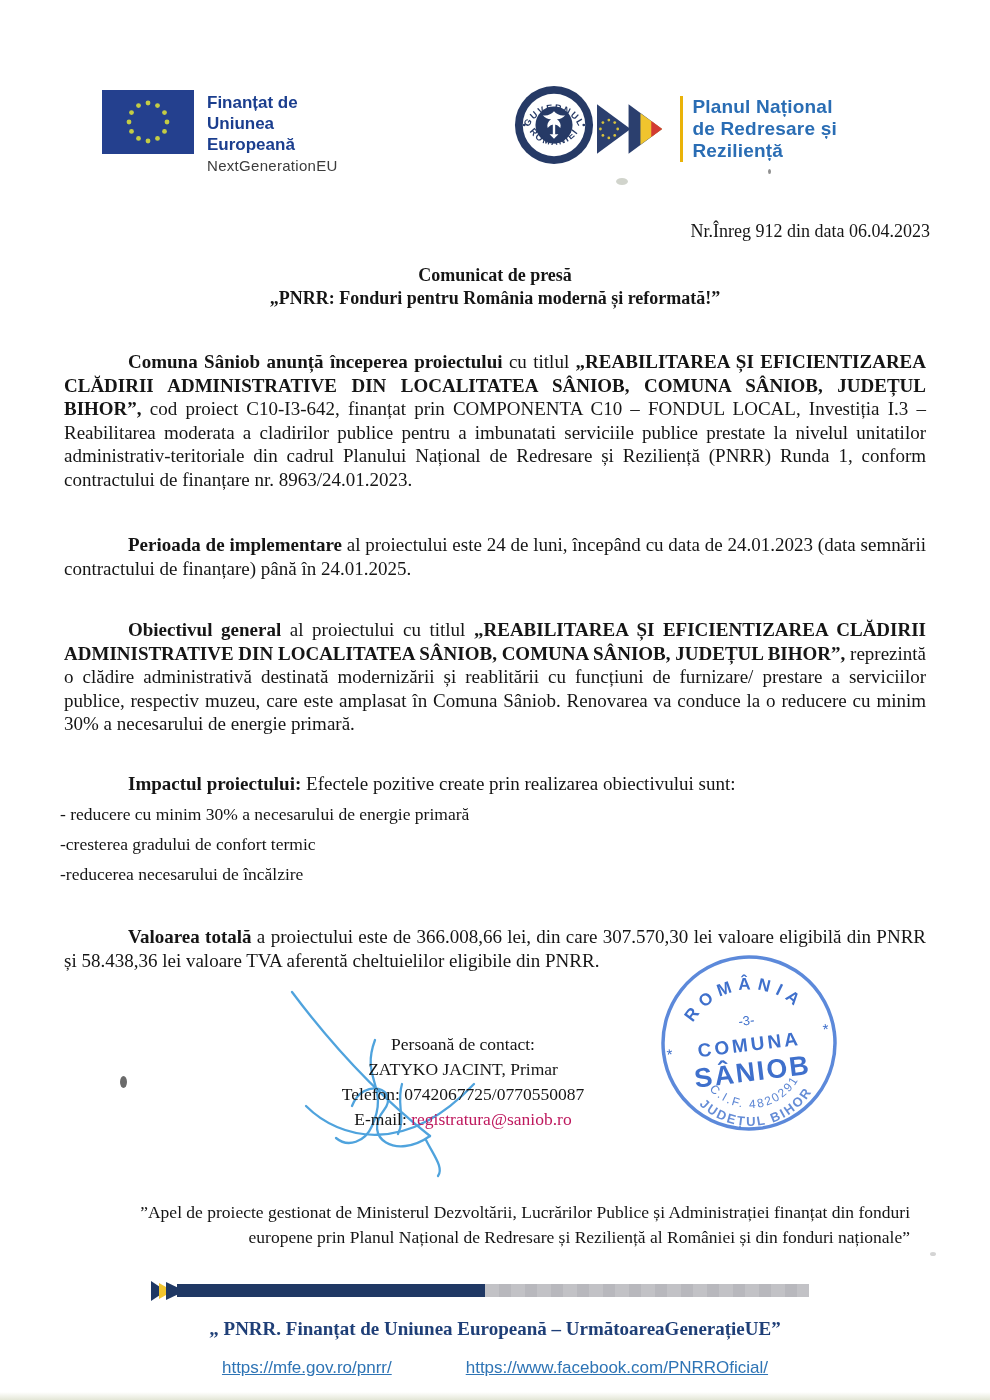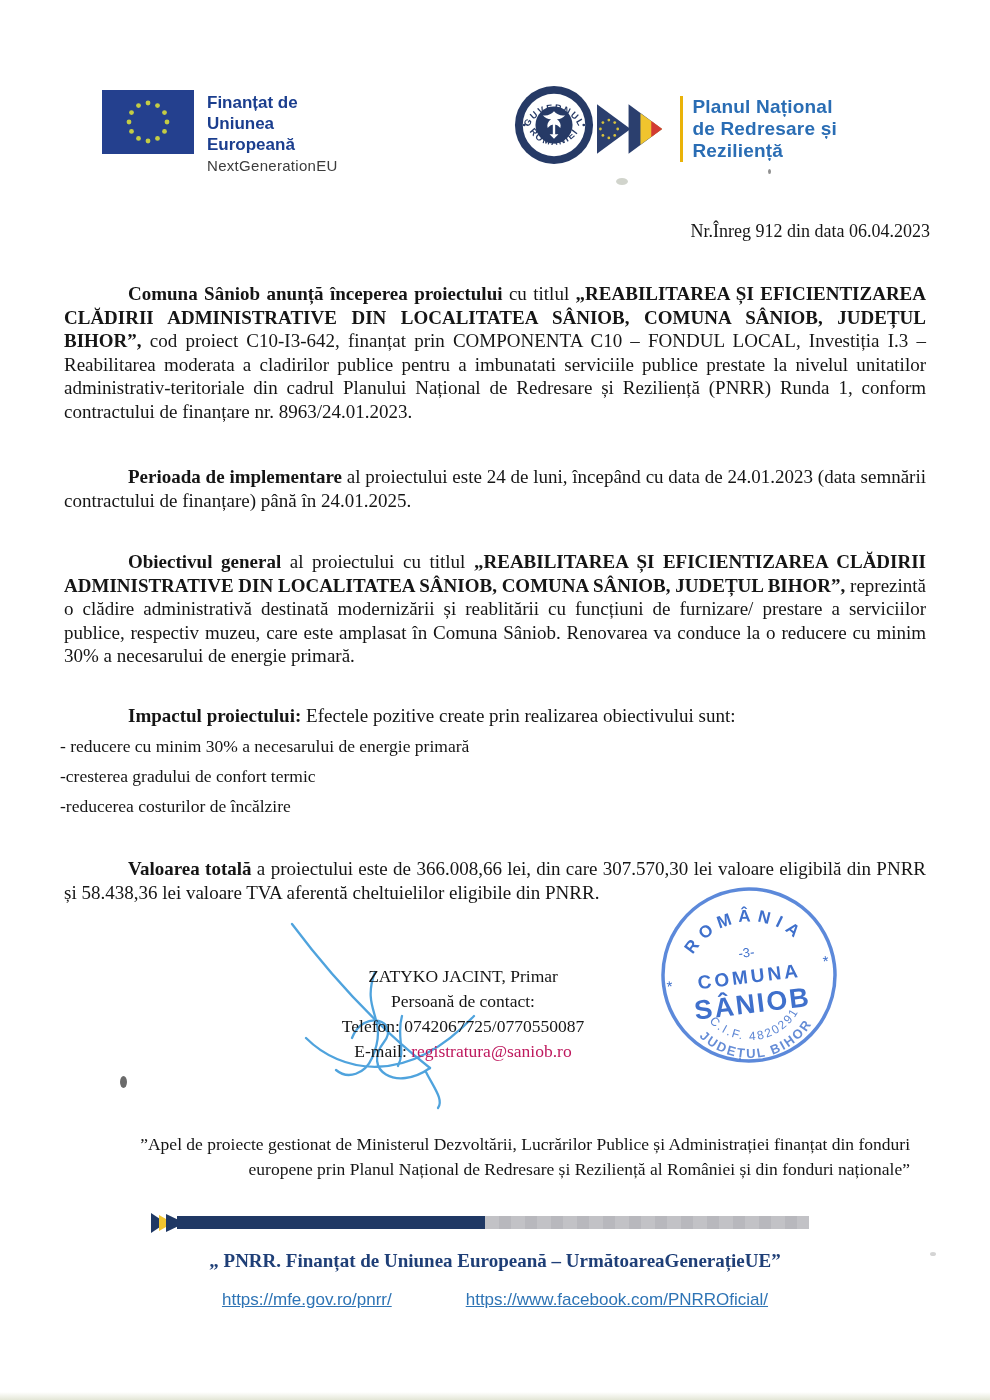--- a/index.html
+++ b/index.html
@@ -145,48 +145,52 @@
       </svg>
       <div class="pnrr-text">
         <div>Planul Național</div>
         <div>de Redresare și Reziliență</div>
       </div>
     </div>
   </div>
 
   <div class="reg-line">Nr.Înreg 912 din data 06.04.2023</div>
 
+  <div class="doc-title">
+    <div>Comunicat de presă</div>
+    <div>„PNRR: Fonduri pentru România modernă și reformată!”</div>
+  </div>
 
   <p class="para indent mt-p1"><span class="b">Comuna Sâniob anunță începerea proiectului</span><span> cu titlul </span><span class="b">„REABILITAREA ȘI EFICIENTIZAREA CLĂDIRII ADMINISTRATIVE DIN LOCALITATEA SÂNIOB, COMUNA SÂNIOB, JUDEȚUL BIHOR”,</span><span> cod proiect C10-I3-642, finanțat prin COMPONENTA C10 – FONDUL LOCAL, Investiția I.3 – Reabilitarea moderata a cladirilor publice pentru a imbunatati serviciile publice prestate la nivelul unitatilor administrativ-teritoriale din cadrul Planului Național de Redresare și Reziliență (PNRR) Runda 1, conform contractului de finanțare nr. 8963/24.01.2023.</span></p>
 
   <p class="para indent mt-p2"><span class="b">Perioada de implementare</span><span> al proiectului este 24 de luni, începând cu data de 24.01.2023 (data semnării contractului de finanțare) până în 24.01.2025.</span></p>
 
   <p class="para indent mt-p3"><span class="b">Obiectivul general</span><span> al proiectului cu titlul </span><span class="b">„REABILITAREA ȘI EFICIENTIZAREA CLĂDIRII ADMINISTRATIVE DIN LOCALITATEA SÂNIOB, COMUNA SÂNIOB, JUDEȚUL BIHOR”,</span><span> reprezintă o clădire administrativă destinată modernizării și reablitării cu funcțiuni de furnizare/ prestare a serviciilor publice, respectiv muzeu, care este amplasat în Comuna Sâniob. Renovarea va conduce la o reducere cu minim 30% a necesarului de energie primară.</span></p>
 
   <p class="para indent mt-p4"><span class="b">Impactul proiectului:</span><span> Efectele pozitive create prin realizarea obiectivului sunt:</span></p>
   <p class="bullet">- reducere cu minim 30% a necesarului de energie primară</p>
   <p class="bullet">-cresterea gradului de confort termic</p>
-  <p class="bullet">-reducerea costurilor de încălzire</p>
+  <p class="bullet">-reducerea necesarului de încălzire</p>
 
   <p class="para indent mt-p5"><span class="b">Valoarea totală</span><span> a proiectului este de 366.008,66 lei, din care 307.570,30 lei valoare eligibilă din PNRR și 58.438,36 lei valoare TVA aferentă cheltuielilor eligibile din PNRR.</span></p>
 
   <div class="contact-wrap">
 
     <svg class="signature" width="205" height="190" viewBox="0 0 205 190" fill="none" stroke="#4fa3dd" stroke-width="2.3" stroke-linecap="round">
       <path d="M14 4 C 50 52 96 104 152 148"></path>
       <path d="M152 148 C 118 172 84 150 106 122 C 122 101 86 88 74 118"></path>
       <path d="M97 52 C 82 92 112 98 94 138 C 87 154 70 160 58 150"></path>
       <path d="M28 118 C 62 152 128 168 196 96"></path>
       <path d="M124 96 C 118 116 128 130 120 146"></path>
       <path d="M148 152 C 156 168 166 180 160 188"></path>
     </svg>
 
     <div class="contact">
+      <div>Persoană de contact:</div>
       <div>ZATYKO JACINT, Primar</div>
-      <div>Persoană de contact:</div>
       <div>Telefon: 0742067725/0770550087</div>
       <div><span>E-mail: </span><a href="#">registratura@saniob.ro</a></div>
     </div>
 
     <svg class="stamp" width="190" height="190" viewBox="0 0 190 190">
       <circle cx="95" cy="95" r="86" fill="none" stroke="#4a7cd6" stroke-width="3.5" opacity="0.9"></circle>
       <defs>
         <path id="stTop" d="M 33 85 A 66 66 0 0 1 157 85"></path>
         <path id="stCif" d="M 45 128 A 55 55 0 0 0 145 128"></path>
         <path id="stCounty" d="M 24 118 A 72 72 0 0 0 166 118"></path>

